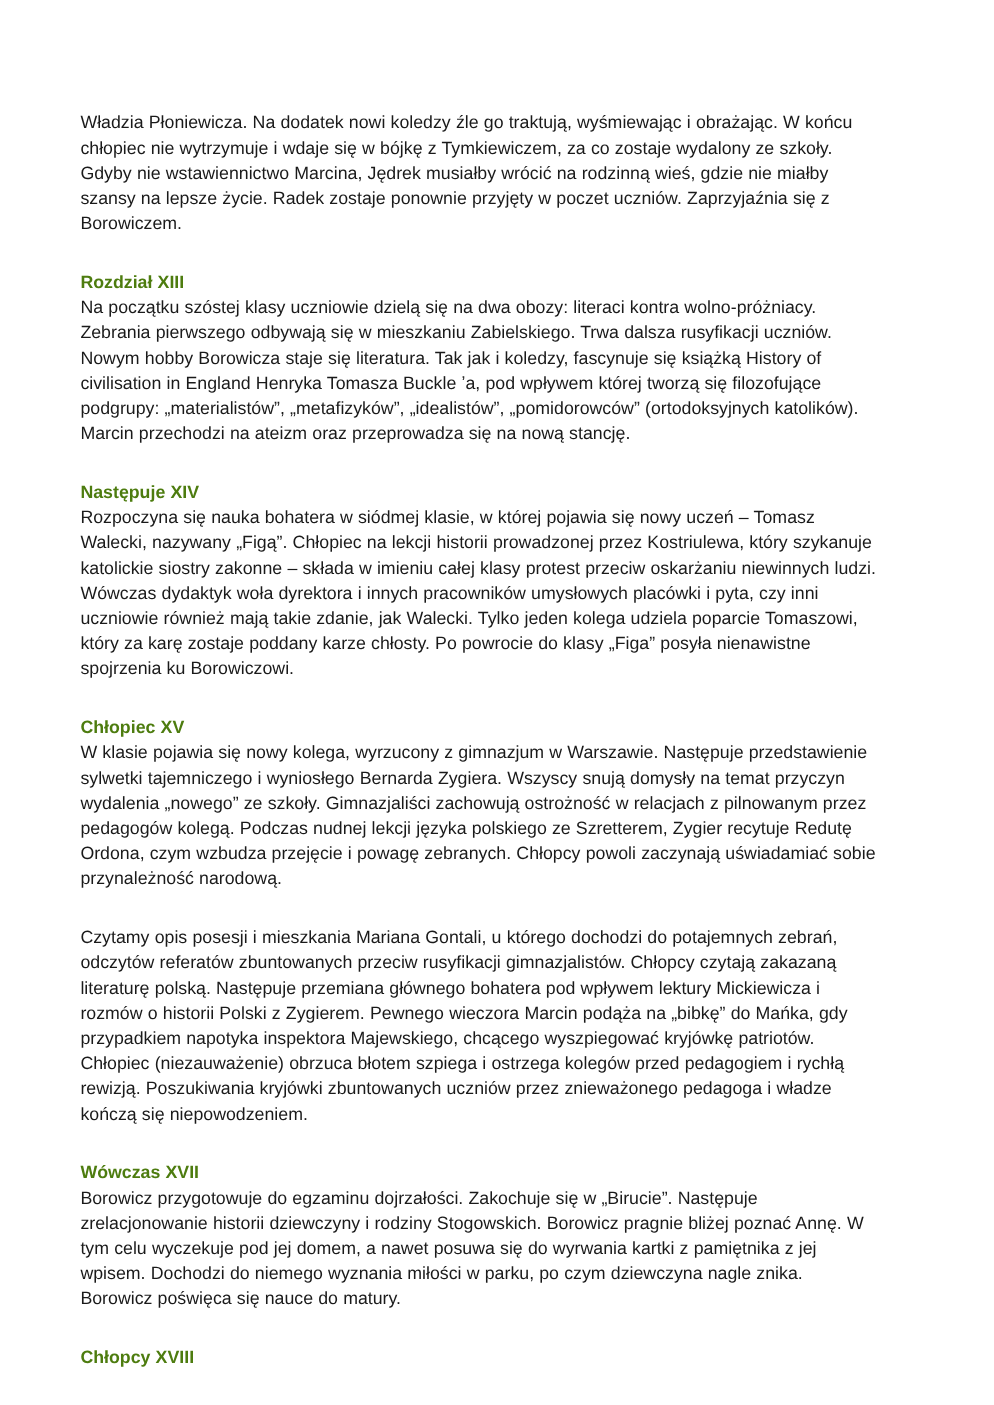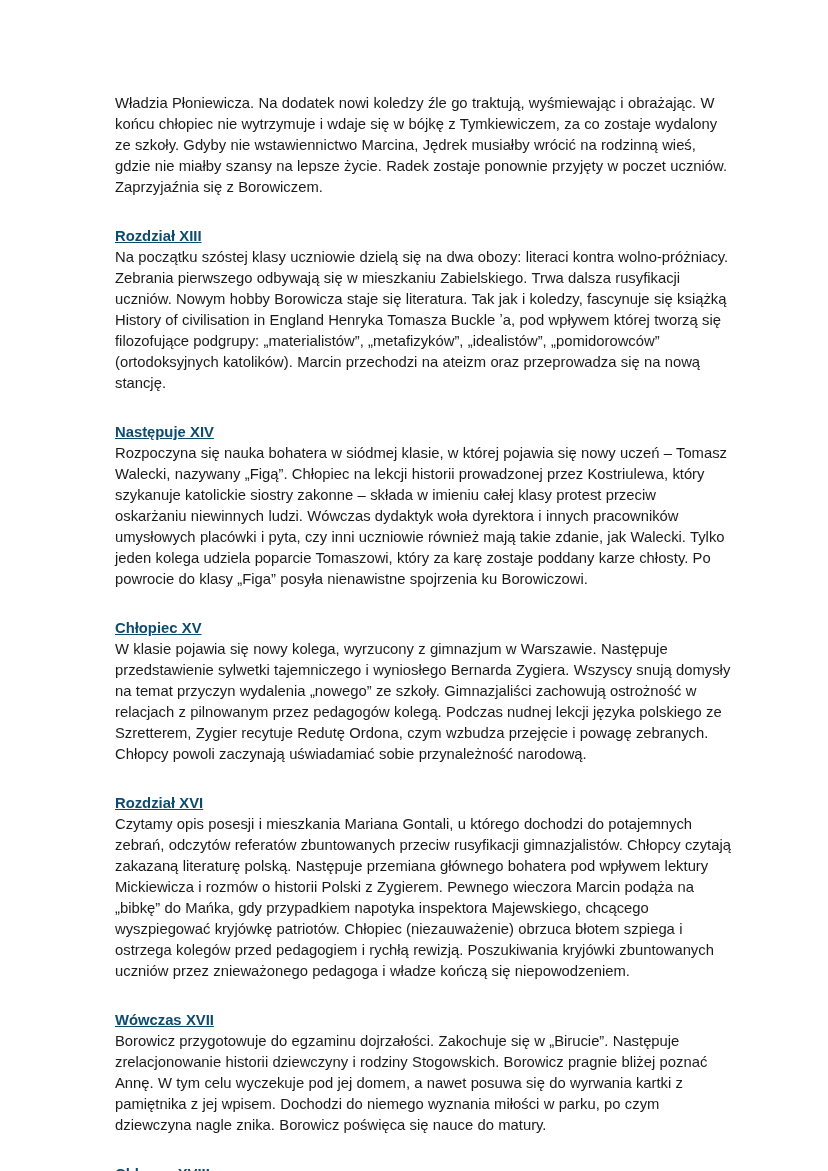--- a/index.html
+++ b/index.html
@@ -7,41 +7,40 @@
     margin: 0;
     padding: 0;
     background: #ffffff;
   }
   .page {
     width: 828px;
     height: 1171px;
     margin: 0 auto;
     background: #ffffff;
     box-sizing: border-box;
-    padding: 93px 97px 40px 115px;
+    padding: 93px 97px 40px 67px;
     font-family: "Liberation Sans", "DejaVu Sans", sans-serif;
     font-size: 14.8px;
     line-height: 1.42;
     color: #1a1a1a;
     overflow: hidden;
     border-radius: 12px;
   }
   .para {
     margin: 0;
     text-align: left;
     word-spacing: 0.2px;
   }
   .section {
     margin-top: 28px;
   }
   .heading {
     margin: 0;
     font-weight: bold;
-    color: #0c4a6e;
-    text-decoration: underline;
+    color: #4d7c0f;
   }
 </style>
 </head>
 <body>
 
 <div class="page">
   <p class="para">Władzia Płoniewicza. Na dodatek nowi koledzy źle go traktują, wyśmiewając i obrażając. W końcu chłopiec nie wytrzymuje i wdaje się w bójkę z Tymkiewiczem, za co zostaje wydalony ze szkoły. Gdyby nie wstawiennictwo Marcina, Jędrek musiałby wrócić na rodzinną wieś, gdzie nie miałby szansy na lepsze życie. Radek zostaje ponownie przyjęty w poczet uczniów. Zaprzyjaźnia się z Borowiczem.</p>
   <div id="sections">
       <div class="section">
         <p class="para heading">Rozdział XIII</p>
@@ -49,21 +48,20 @@
       </div>
       <div class="section">
         <p class="para heading">Następuje XIV</p>
         <p class="para">Rozpoczyna się nauka bohatera w siódmej klasie, w której pojawia się nowy uczeń – Tomasz Walecki, nazywany „Figą”. Chłopiec na lekcji historii prowadzonej przez Kostriulewa, który szykanuje katolickie siostry zakonne – składa w imieniu całej klasy protest przeciw oskarżaniu niewinnych ludzi. Wówczas dydaktyk woła dyrektora i innych pracowników umysłowych placówki i pyta, czy inni uczniowie również mają takie zdanie, jak Walecki. Tylko jeden kolega udziela poparcie Tomaszowi, który za karę zostaje poddany karze chłosty. Po powrocie do klasy „Figa” posyła nienawistne spojrzenia ku Borowiczowi.</p>
       </div>
       <div class="section">
         <p class="para heading">Chłopiec XV</p>
         <p class="para">W klasie pojawia się nowy kolega, wyrzucony z gimnazjum w Warszawie. Następuje przedstawienie sylwetki tajemniczego i wyniosłego Bernarda Zygiera. Wszyscy snują domysły na temat przyczyn wydalenia „nowego” ze szkoły. Gimnazjaliści zachowują ostrożność w relacjach z pilnowanym przez pedagogów kolegą. Podczas nudnej lekcji języka polskiego ze Szretterem, Zygier recytuje Redutę Ordona, czym wzbudza przejęcie i powagę zebranych. Chłopcy powoli zaczynają uświadamiać sobie przynależność narodową.</p>
       </div>
       <div class="section">
-        <p class="para heading">Rozdział XVI</p>
         <p class="para">Czytamy opis posesji i mieszkania Mariana Gontali, u którego dochodzi do potajemnych zebrań, odczytów referatów zbuntowanych przeciw rusyfikacji gimnazjalistów. Chłopcy czytają zakazaną literaturę polską. Następuje przemiana głównego bohatera pod wpływem lektury Mickiewicza i rozmów o historii Polski z Zygierem. Pewnego wieczora Marcin podąża na „bibkę” do Mańka, gdy przypadkiem napotyka inspektora Majewskiego, chcącego wyszpiegować kryjówkę patriotów. Chłopiec (niezauważenie) obrzuca błotem szpiega i ostrzega kolegów przed pedagogiem i rychłą rewizją. Poszukiwania kryjówki zbuntowanych uczniów przez znieważonego pedagoga i władze kończą się niepowodzeniem.</p>
       </div>
       <div class="section">
         <p class="para heading">Wówczas XVII</p>
         <p class="para">Borowicz przygotowuje do egzaminu dojrzałości. Zakochuje się w „Birucie”. Następuje zrelacjonowanie historii dziewczyny i rodziny Stogowskich. Borowicz pragnie bliżej poznać Annę. W tym celu wyczekuje pod jej domem, a nawet posuwa się do wyrwania kartki z pamiętnika z jej wpisem. Dochodzi do niemego wyznania miłości w parku, po czym dziewczyna nagle znika. Borowicz poświęca się nauce do matury.</p>
       </div>
       <div class="section">
         <p class="para heading">Chłopcy XVIII</p>
       </div>
     </div>

